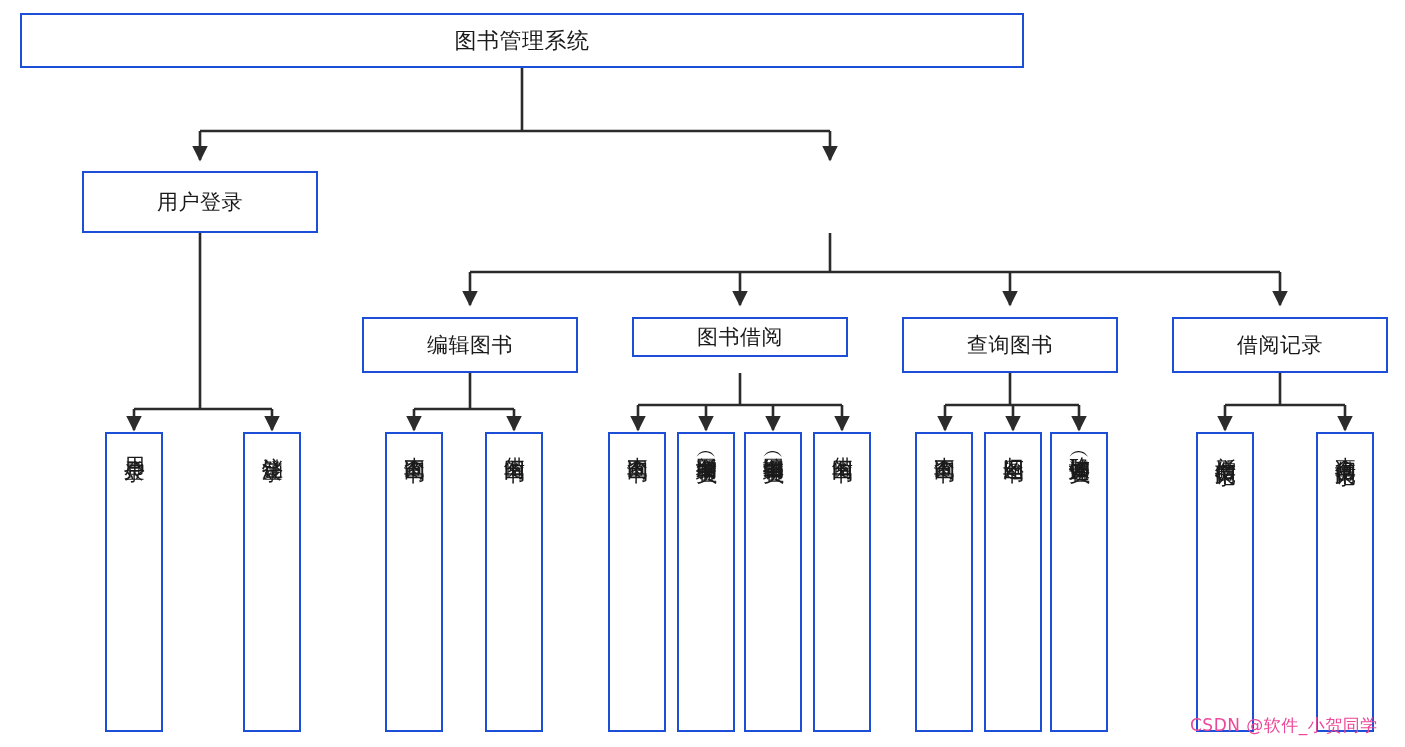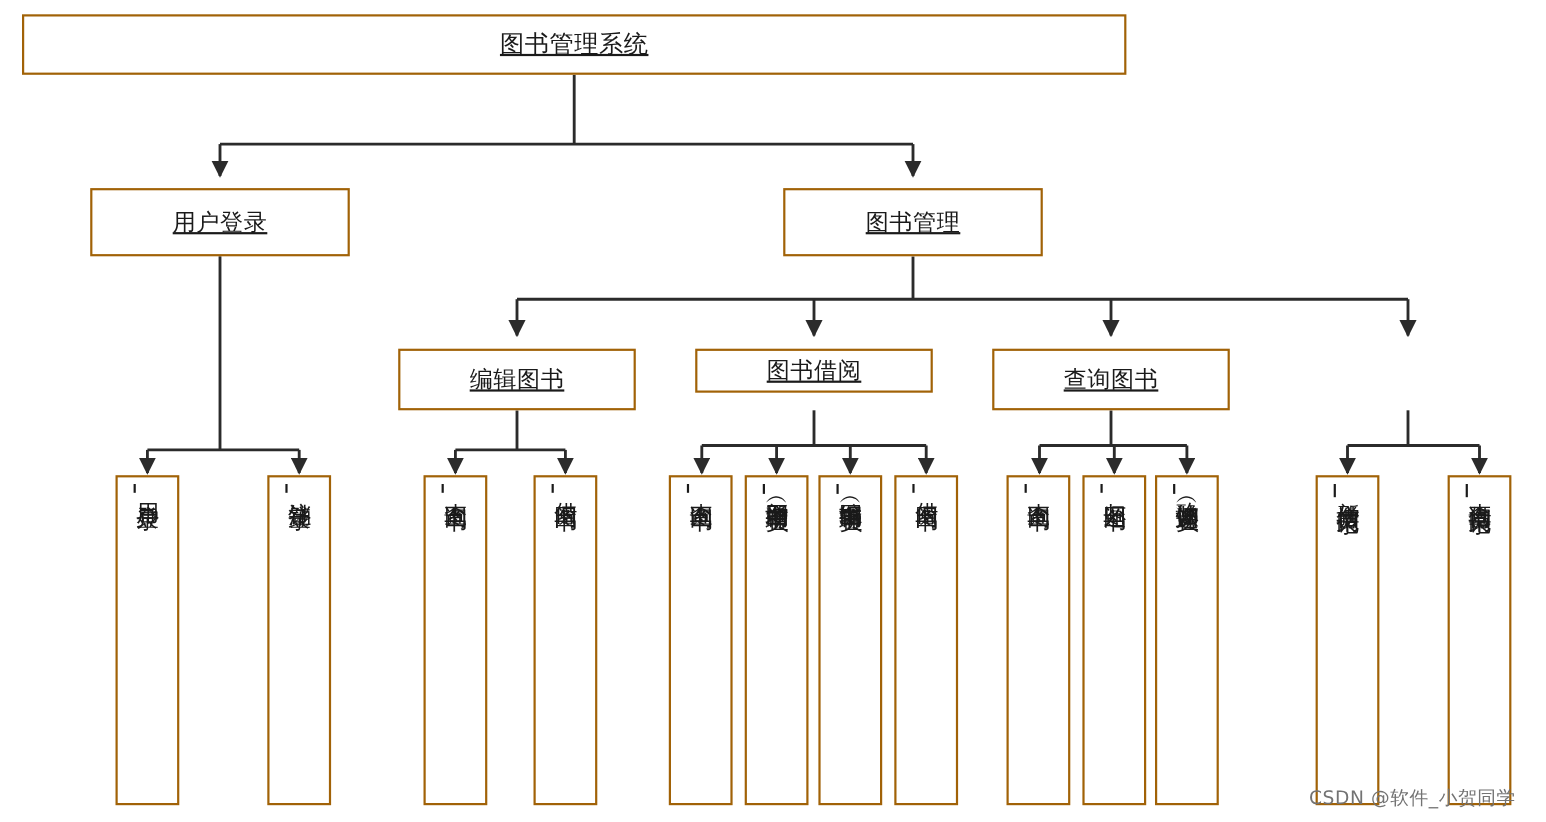--- a/index.html
+++ b/index.html
@@ -23,26 +23,25 @@
     left: 0;
     top: 0;
     width: 1405px;
     height: 747px;
     pointer-events: none;
   }
   .node {
     position: absolute;
     box-sizing: border-box;
     background: #ffffff;
-    border: 2px solid #a16207;
+    border: 2px solid #1d4ed8;
     display: flex;
     align-items: center;
     justify-content: center;
     color: #1a1a1a;
-    text-decoration: underline;
   }
   .node .label {
     display: block;
     text-align: center;
     line-height: 1.0;
     white-space: nowrap;
   }
   
   .node.horiz .label {
     font-size: 21px;
@@ -66,21 +65,21 @@
     white-space: normal;
     text-align: center;
     max-height: 100%;
   }
   .node.vert.long .label {
     letter-spacing: 1px;
   }
   .watermark {
     position: absolute;
     font-size: 17px;
-    color: #737373;
+    color: #ec4899;
     white-space: nowrap;
     letter-spacing: 0.5px;
     user-select: none;
   }
 </style>
 </head>
 <body>
 
 <div id="canvas">
 
@@ -134,33 +133,33 @@
     </g>
   </svg>
 
   <div class="node horiz root" style="left:20px; top:13px; width:1004px; height:55px;">
     <span class="label">图书管理系统</span>
   </div>
 
   <div class="node horiz" style="left:82px; top:171px; width:236px; height:62px;">
     <span class="label">用户登录</span>
   </div>
-  <div class="node horiz" style="left:712px; top:171px; width:236px; height:62px;">
-    <span class="label">图书管理</span>
-  </div>
 
   <div class="node horiz" style="left:362px; top:317px; width:216px; height:56px;">
     <span class="label">编辑图书</span>
   </div>
   <div class="node horiz" style="left:632px; top:317px; width:216px; height:40px;">
     <span class="label">图书借阅</span>
   </div>
   <div class="node horiz" style="left:902px; top:317px; width:216px; height:56px;">
     <span class="label">查询图书</span>
   </div>
+  <div class="node horiz" style="left:1172px; top:317px; width:216px; height:56px;">
+    <span class="label">借阅记录</span>
+  </div>
 
   <div class="node vert" style="left:105px; top:432px; width:58px; height:300px;">
     <span class="label">用户登录</span>
   </div>
   <div class="node vert" style="left:243px; top:432px; width:58px; height:300px;">
     <span class="label">注销登录</span>
   </div>
 
   <div class="node vert" style="left:385px; top:432px; width:58px; height:300px;">
     <span class="label">查询图书</span>

